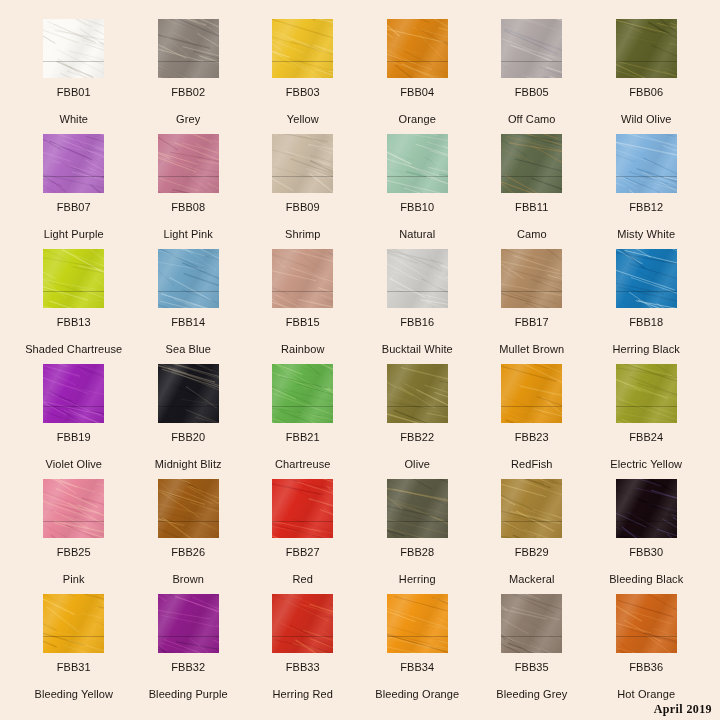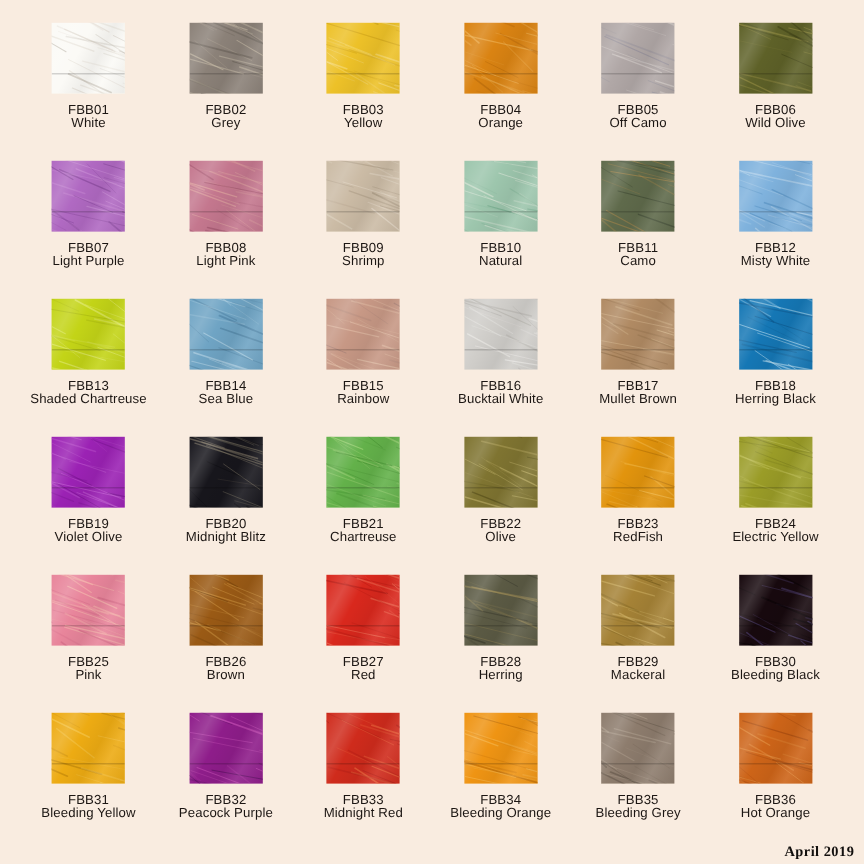--- a/index.html
+++ b/index.html
@@ -94,20 +94,21 @@
     line-height: 10.8px;
     font-family: "Liberation Sans", sans-serif;
     letter-spacing: 0.1px;
     white-space: pre-line;
   }
   .swatch-code {
     display: block;
   }
   .swatch-name {
     display: block;
+    margin-top: 16px;
   }
 
   #footer-date {
     position: absolute;
     right: 8px;
     bottom: 3px;
     font-family: "Liberation Serif", serif;
     font-weight: bold;
     font-size: 12px;
     color: #13100e;
@@ -1487,21 +1488,21 @@
             <line x1="79.1" y1="70.6" x2="136.1" y2="96.6" stroke="#c750b6" stroke-width="0.97" stroke-opacity="0.57" stroke-linecap="round"></line>
             <line x1="-10.2" y1="30.1" x2="75.2" y2="44.7" stroke="#c750b6" stroke-width="0.81" stroke-opacity="0.57" stroke-linecap="round"></line>
             <line x1="-5.2" y1="76.8" x2="55.4" y2="92.2" stroke="#4b0b55" stroke-width="1.69" stroke-opacity="0.26" stroke-linecap="round"></line>
             <line x1="71.8" y1="8.6" x2="142.0" y2="28.6" stroke="#c750b6" stroke-width="1.45" stroke-opacity="0.24" stroke-linecap="round"></line>
             <line x1="-14.6" y1="-2.5" x2="23.4" y2="22.8" stroke="#c750b6" stroke-width="0.92" stroke-opacity="0.50" stroke-linecap="round"></line>
             <line x1="15.9" y1="90.4" x2="75.4" y2="120.1" stroke="#4b0b55" stroke-width="1.09" stroke-opacity="0.40" stroke-linecap="round"></line>
           </svg>
           <div class="sheen"></div>
           <div class="hairline"></div>
         </div>
-        <div class="swatch-label"><span class="swatch-code">FBB32</span><span class="swatch-name">Peacock Purple</span></div>
+        <div class="swatch-label"><span class="swatch-code">FBB32</span><span class="swatch-name">Bleeding Purple</span></div>
       </div>
       <div class="swatch-cell">
         <div class="swatch-chip" style="background: rgb(207, 43, 28);">
           <svg class="fibers" viewBox="0 0 100 100" preserveAspectRatio="none">
             <line x1="87.9" y1="-7.2" x2="117.8" y2="8.2" stroke="#9d1410" stroke-width="0.77" stroke-opacity="0.47" stroke-linecap="round"></line>
             <line x1="29.3" y1="22.1" x2="79.7" y2="46.9" stroke="#ef7040" stroke-width="0.86" stroke-opacity="0.43" stroke-linecap="round"></line>
             <line x1="51.2" y1="58.5" x2="124.7" y2="84.7" stroke="#ef7040" stroke-width="1.54" stroke-opacity="0.39" stroke-linecap="round"></line>
             <line x1="76.4" y1="41.3" x2="157.5" y2="59.3" stroke="#9d1410" stroke-width="0.72" stroke-opacity="0.56" stroke-linecap="round"></line>
             <line x1="94.4" y1="84.1" x2="178.4" y2="112.9" stroke="#ef7040" stroke-width="0.69" stroke-opacity="0.25" stroke-linecap="round"></line>
             <line x1="42.6" y1="106.9" x2="89.8" y2="134.6" stroke="#ef7040" stroke-width="0.99" stroke-opacity="0.24" stroke-linecap="round"></line>
@@ -1530,21 +1531,21 @@
             <line x1="58.3" y1="27.1" x2="127.0" y2="49.6" stroke="#ef7040" stroke-width="1.64" stroke-opacity="0.55" stroke-linecap="round"></line>
             <line x1="75.4" y1="103.9" x2="133.9" y2="127.0" stroke="#ef7040" stroke-width="0.81" stroke-opacity="0.45" stroke-linecap="round"></line>
             <line x1="9.0" y1="11.9" x2="67.0" y2="39.9" stroke="#9d1410" stroke-width="0.57" stroke-opacity="0.43" stroke-linecap="round"></line>
             <line x1="42.0" y1="70.4" x2="73.9" y2="92.1" stroke="#ef7040" stroke-width="1.62" stroke-opacity="0.60" stroke-linecap="round"></line>
             <line x1="93.7" y1="74.7" x2="145.2" y2="98.0" stroke="#ef7040" stroke-width="0.87" stroke-opacity="0.50" stroke-linecap="round"></line>
             <line x1="16.1" y1="69.5" x2="80.7" y2="86.1" stroke="#9d1410" stroke-width="1.58" stroke-opacity="0.25" stroke-linecap="round"></line>
           </svg>
           <div class="sheen"></div>
           <div class="hairline"></div>
         </div>
-        <div class="swatch-label"><span class="swatch-code">FBB33</span><span class="swatch-name">Midnight Red</span></div>
+        <div class="swatch-label"><span class="swatch-code">FBB33</span><span class="swatch-name">Herring Red</span></div>
       </div>
       <div class="swatch-cell">
         <div class="swatch-chip" style="background: rgb(239, 148, 19);">
           <svg class="fibers" viewBox="0 0 100 100" preserveAspectRatio="none">
             <line x1="75.0" y1="21.4" x2="114.8" y2="43.1" stroke="#bd6c06" stroke-width="1.17" stroke-opacity="0.47" stroke-linecap="round"></line>
             <line x1="42.0" y1="41.3" x2="121.7" y2="66.7" stroke="#f8be5b" stroke-width="0.56" stroke-opacity="0.43" stroke-linecap="round"></line>
             <line x1="82.0" y1="20.5" x2="170.4" y2="49.3" stroke="#f8be5b" stroke-width="1.09" stroke-opacity="0.19" stroke-linecap="round"></line>
             <line x1="23.2" y1="17.8" x2="101.1" y2="39.6" stroke="#bd6c06" stroke-width="1.03" stroke-opacity="0.63" stroke-linecap="round"></line>
             <line x1="86.8" y1="79.1" x2="139.1" y2="99.5" stroke="#f8be5b" stroke-width="1.44" stroke-opacity="0.24" stroke-linecap="round"></line>
             <line x1="5.3" y1="57.8" x2="73.5" y2="82.4" stroke="#f8be5b" stroke-width="0.65" stroke-opacity="0.34" stroke-linecap="round"></line>

